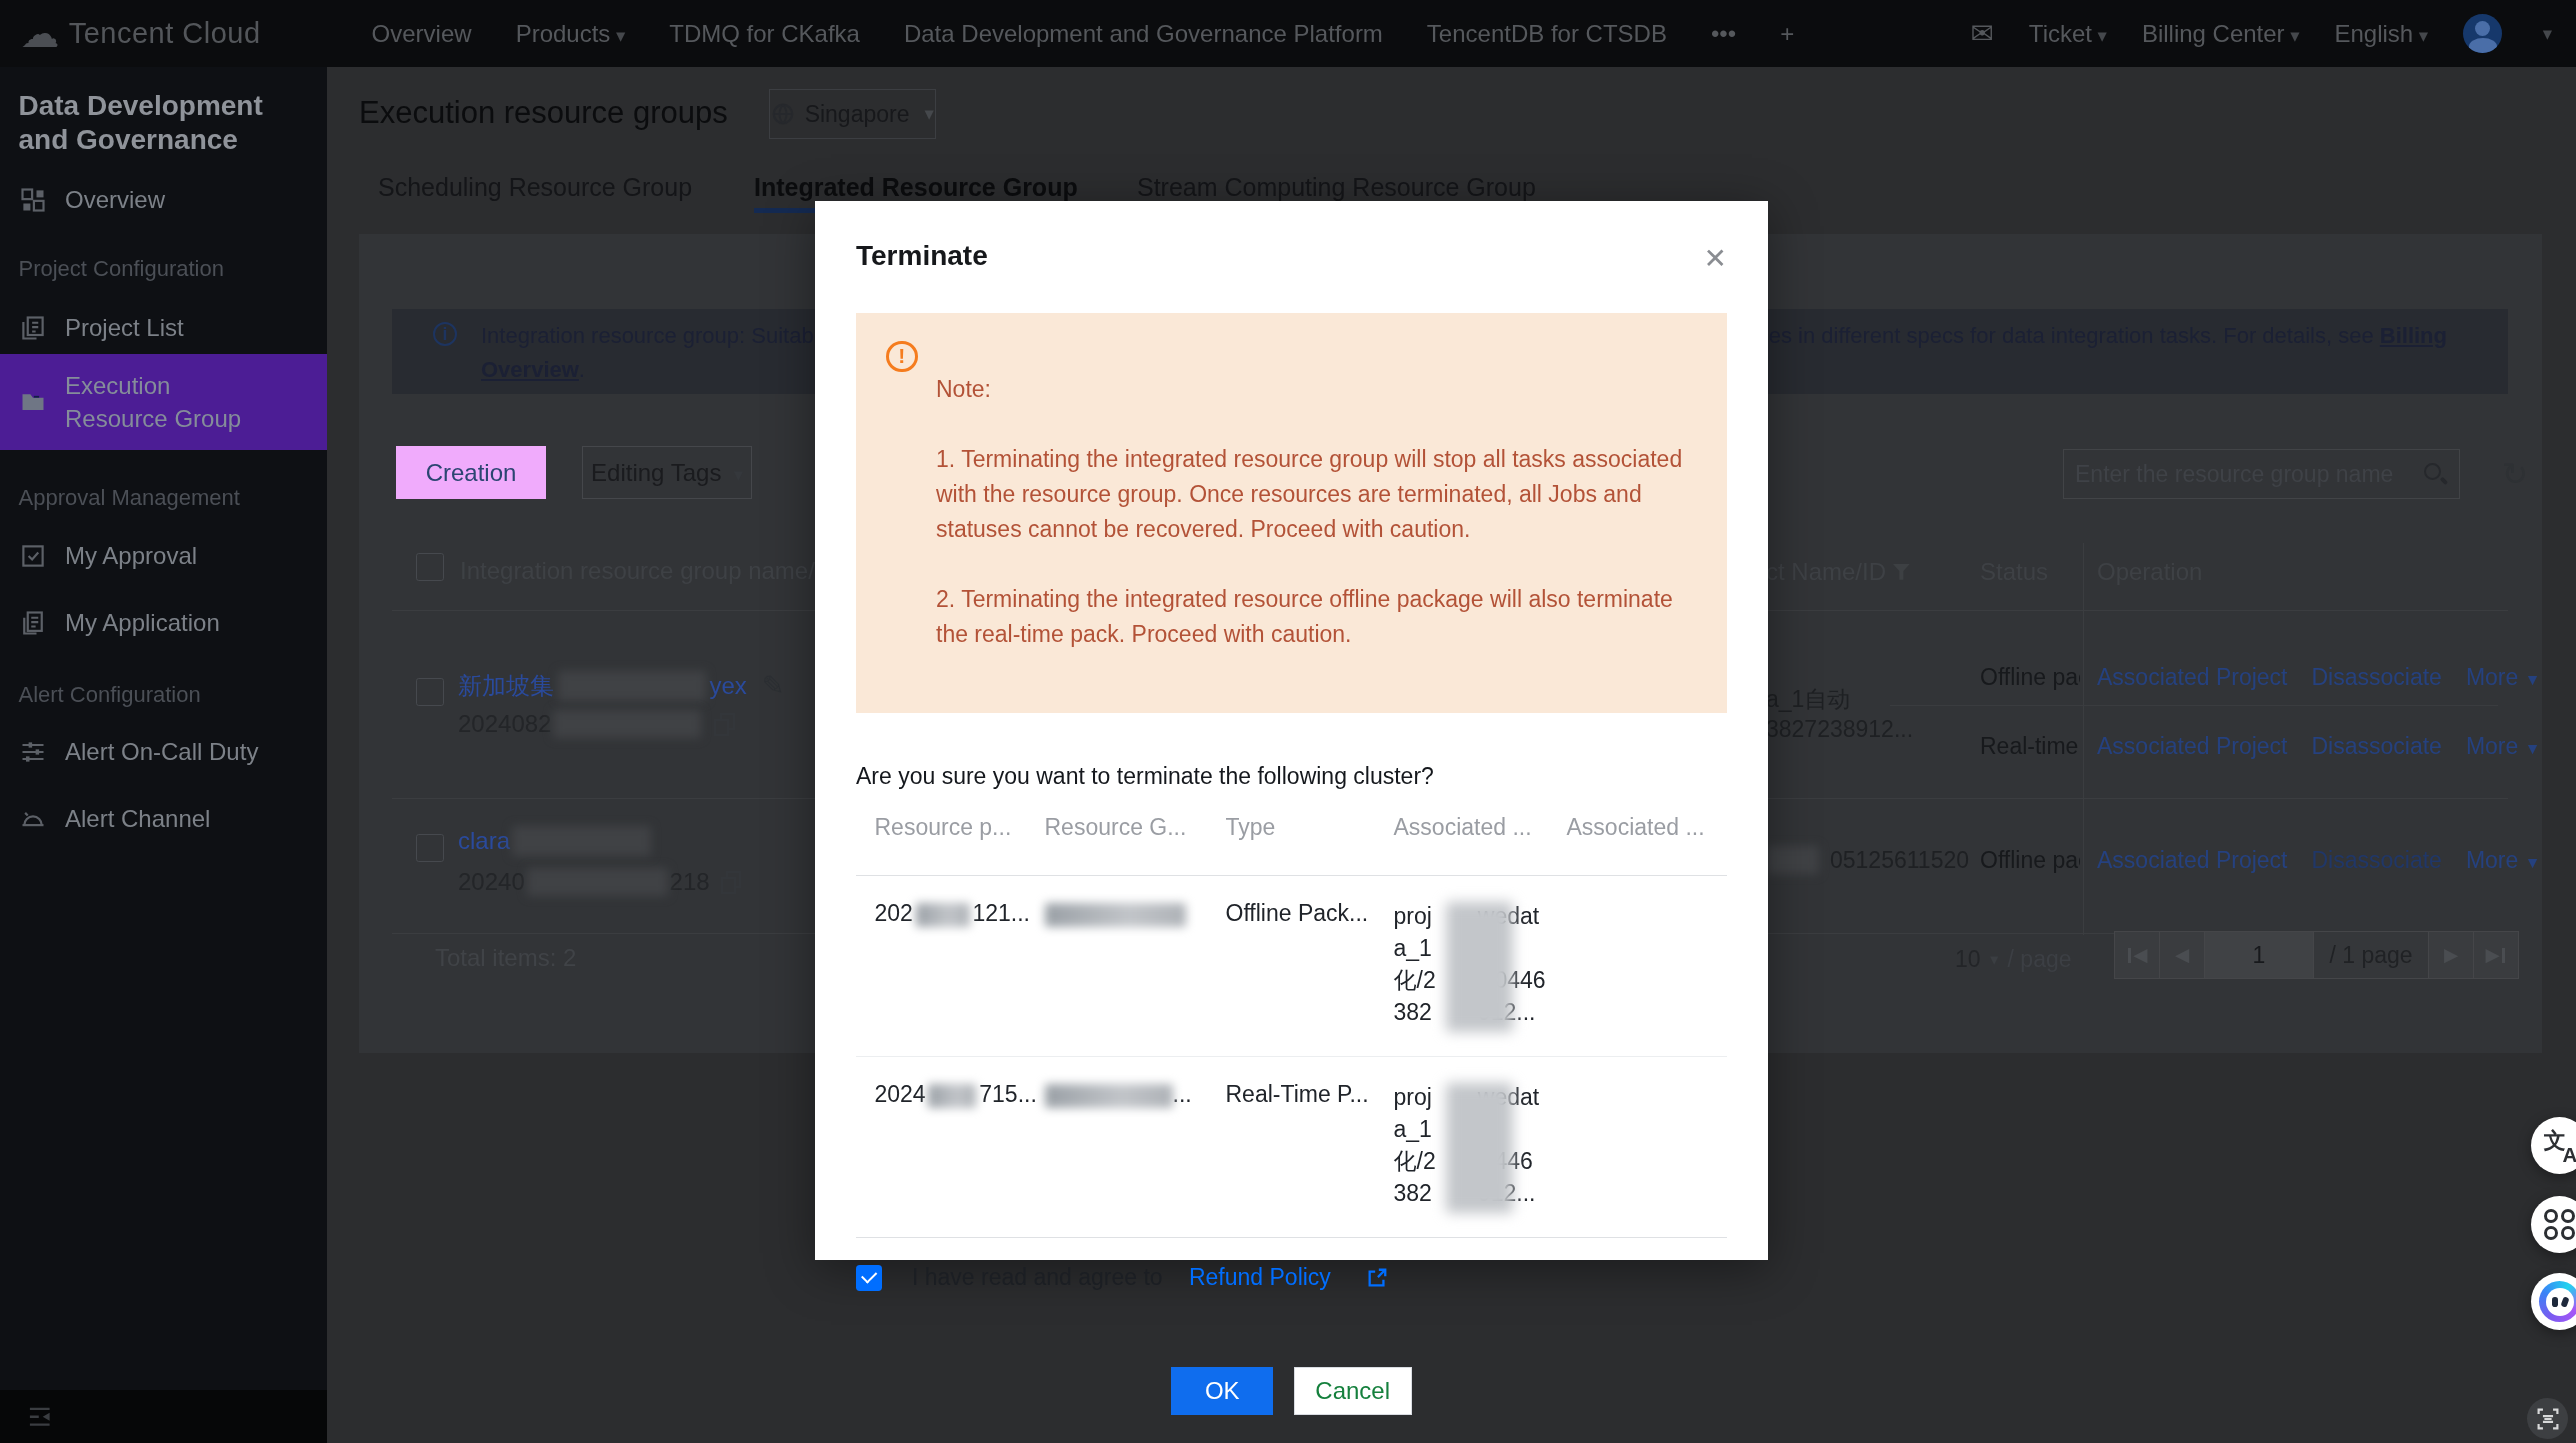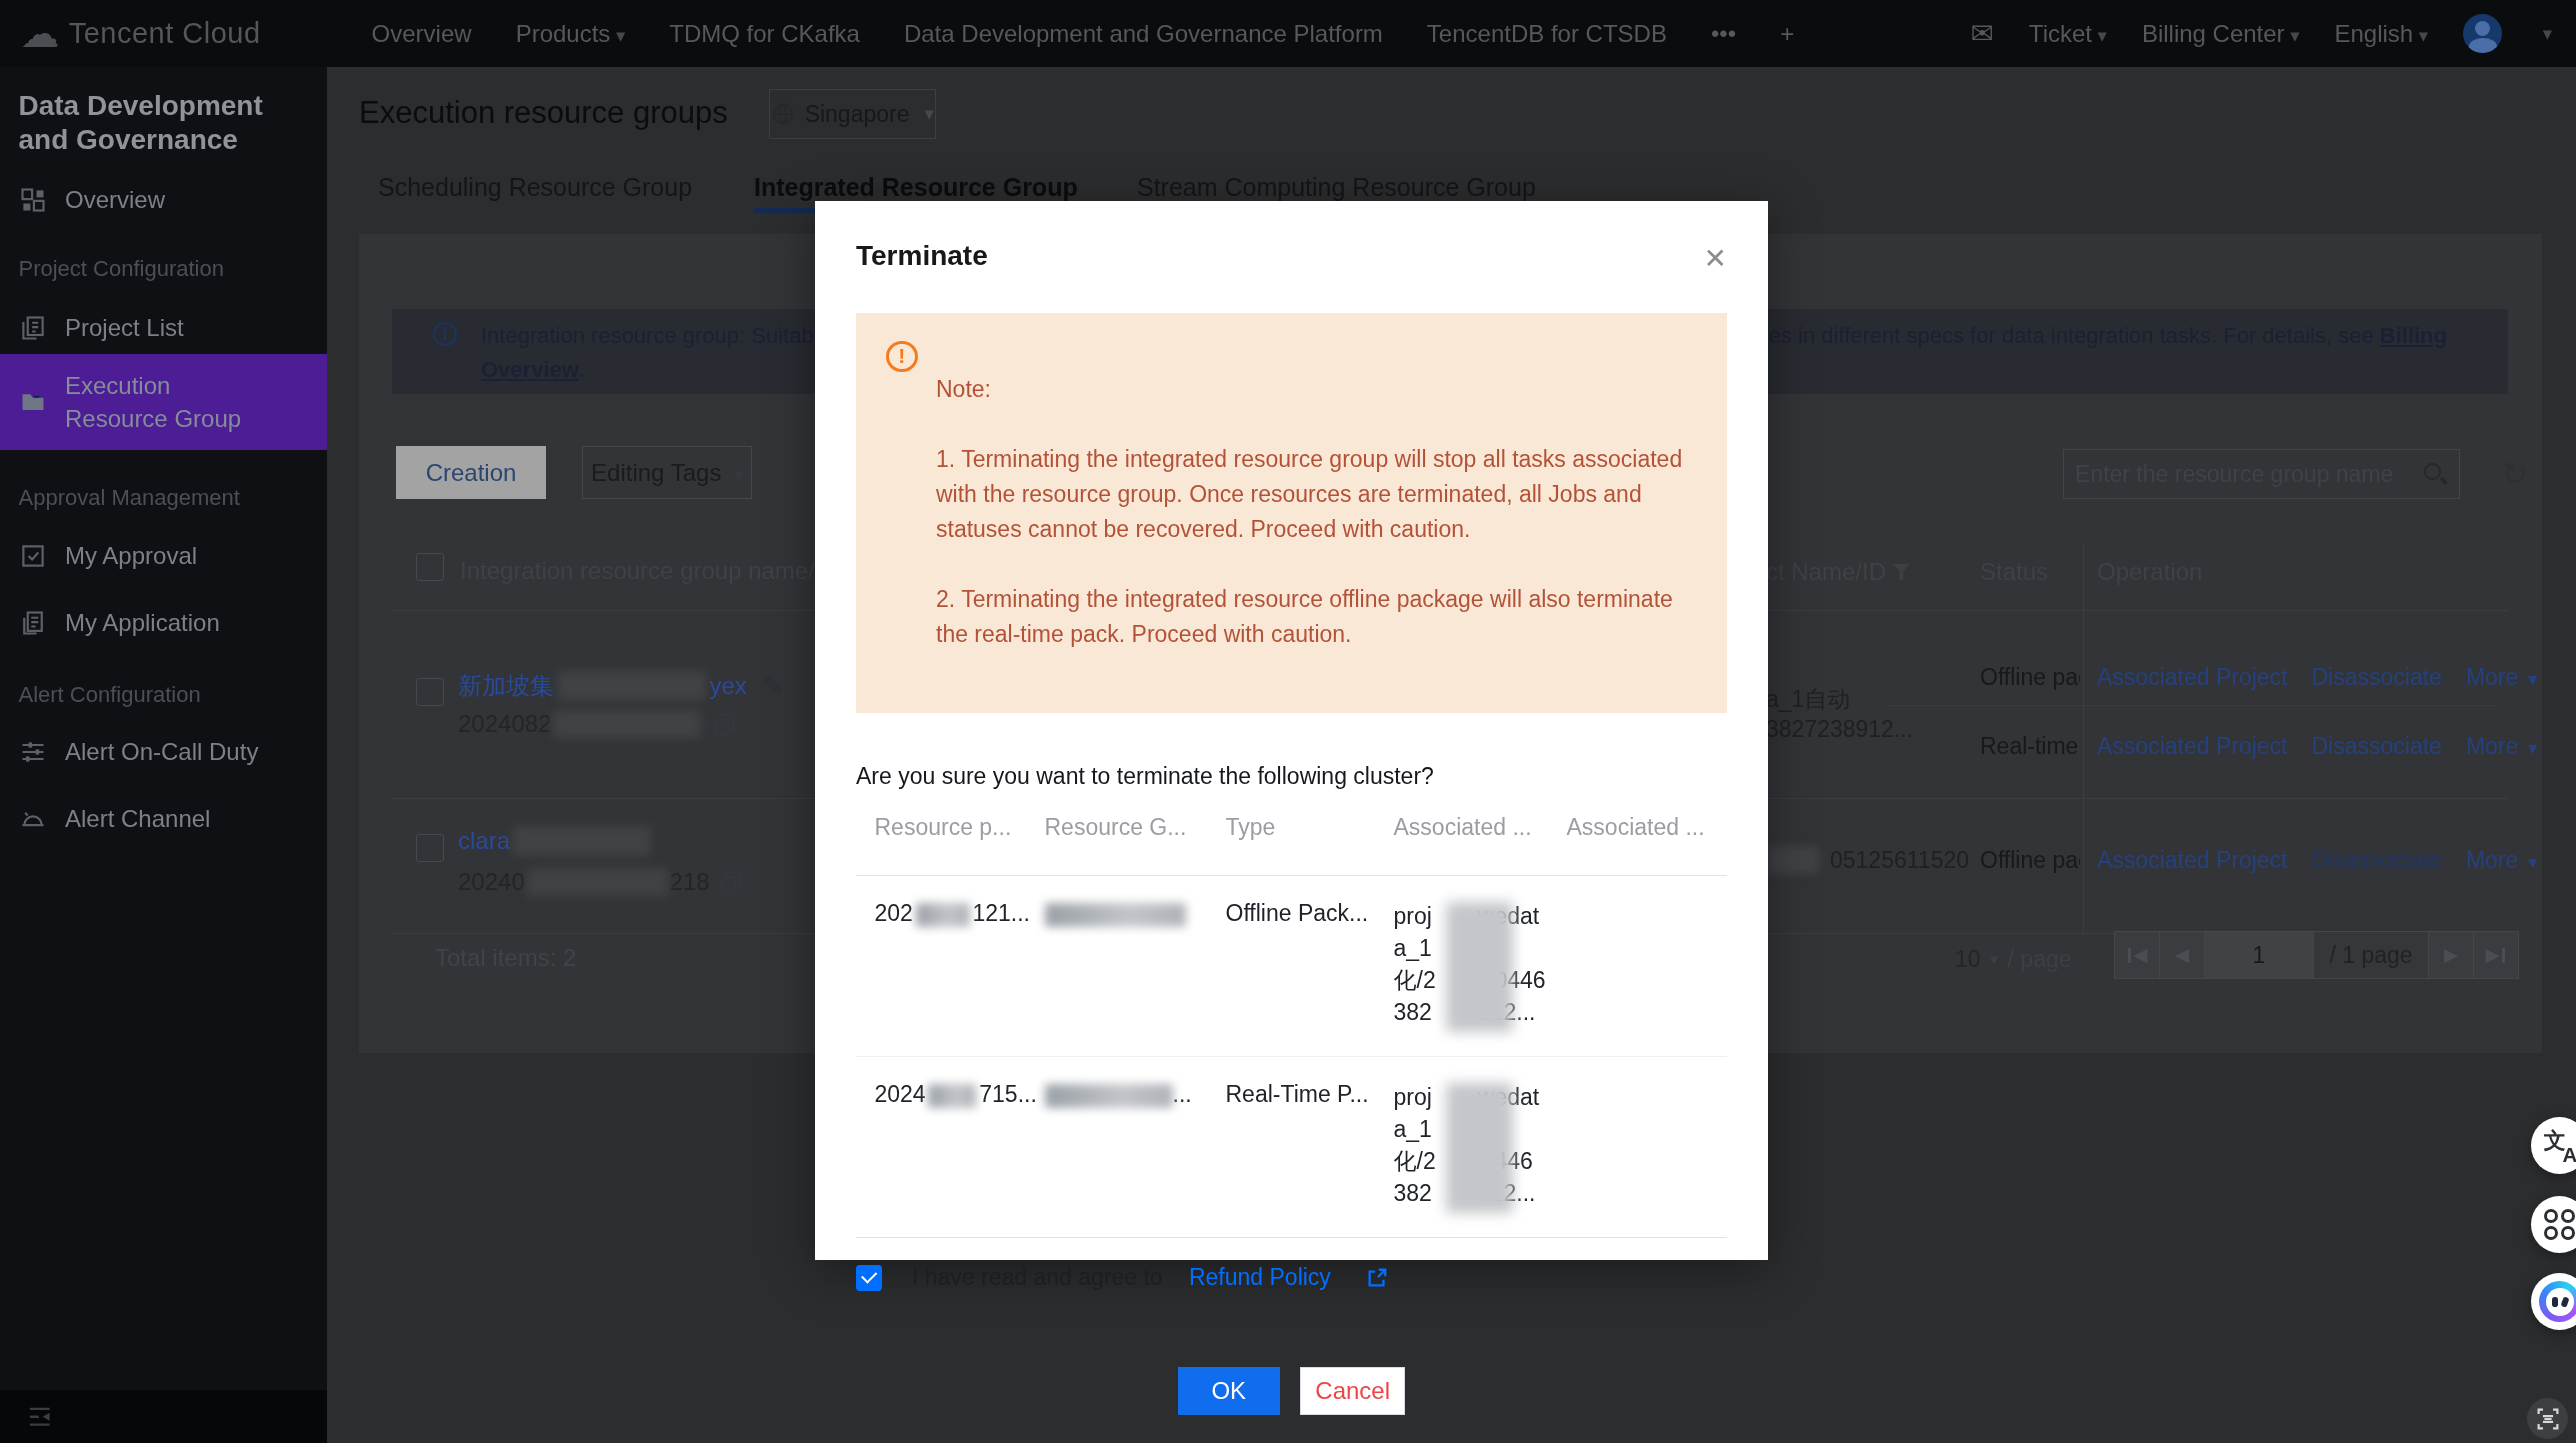--- a/index.html
+++ b/index.html
@@ -38,21 +38,21 @@
   .tab-line{position:absolute;top:41px;height:4.6px;background:#142a52}
   .card{position:absolute;left:32px;top:167px;width:2183px;height:819px;background:#323437}
   
   .banner{position:absolute;left:33px;top:75px;width:2116px;height:85px;background:#282b31;font-size:22px;color:#1b2034}
   .info-ic{position:absolute;left:41px;top:13px;width:24px;height:24px;border:2.8px solid #1d3460;border-radius:50%;color:#1d3460;font-size:17.6px;font-weight:bold;display:flex;align-items:center;justify-content:center;box-sizing:border-box}
   .bn-l{position:absolute;left:89px;top:14px;white-space:nowrap}
   .bn-r{position:absolute;right:61px;top:14px;white-space:nowrap}
   .bn-2{position:absolute;left:89px;top:48px;white-space:nowrap}
   .bn-link{font-weight:bold;text-decoration:underline;color:#1b2034;cursor:pointer}
   
-  .btn-create{position:absolute;left:37px;top:212px;width:150px;height:53px;background:#a3a3a3;color:#2b4571;border:none;font-size:24px;cursor:pointer;font-family:inherit}
+  .btn-create{position:absolute;left:37px;top:212px;width:150px;height:53px;background:#f0abfc;color:#2b4571;border:none;font-size:24px;cursor:pointer;font-family:inherit}
   .btn-tags{position:absolute;left:223px;top:212px;width:170px;height:53px;background:transparent;color:#1a1b1e;border:1.9px solid #45474b;font-size:24px;cursor:pointer;box-sizing:border-box;font-family:inherit}
   .btn-tags .tb-caret{color:#35383c}
   .search{position:absolute;left:1704px;top:215px;width:397px;height:50px;border:1.9px solid #424447;box-sizing:border-box;display:flex;align-items:center}
   .search input{flex:1;background:transparent;border:none;outline:none;font-size:23px;color:#9aa0a8;padding:0 11px;font-family:inherit}
   .search input::placeholder{color:#3f4247}
   .i-search{position:relative;width:26px;height:26px;display:inline-block;margin-right:11px;flex:0 0 auto}
   .i-search::before{content:"";position:absolute;left:1.9px;top:1.9px;width:13px;height:13px;border:2.8px solid #26282c;border-radius:50%}
   .i-search::after{content:"";position:absolute;left:17.6px;top:17.6px;width:8.3px;height:3.7px;background:#26282c;transform:rotate(45deg);border-radius:1.9px}
   .refresh{position:absolute;left:2133px;top:215px;width:46px;height:50px;display:flex;align-items:center;justify-content:center;font-size:31.5px;color:#2e3134;cursor:pointer}
   
@@ -114,21 +114,21 @@
   .c4 .ln{line-height:32px;white-space:nowrap}
   .c4 .sp{display:inline-block;width:46px}
   .c4blur{position:absolute;left:52px;top:1.9px;width:67px;height:130px;background:#c3c6ca;filter:blur(6.5px);border-radius:3.7px}
   .m-agree{margin:26px 41px 0;display:flex;align-items:center;gap:30px;font-size:23px;color:#1b1e23}
   .chk{flex:0 0 auto;width:26px;height:26px;background:#006eff;border-radius:3.7px;position:relative;cursor:pointer}
   .chk::after{content:"";position:absolute;left:5.6px;top:6.5px;width:12px;height:6.5px;border-left:2.8px solid #fff;border-bottom:2.8px solid #fff;transform:rotate(-45deg)}
   .m-link{color:#006eff;cursor:pointer}
   .ext{display:inline-block;vertical-align:-2.8px;margin-left:5.6px}
   .m-btns{margin-top:76px;display:flex;justify-content:center;gap:20.4px}
   .btn-ok{width:102px;height:48px;background:#0f6dee;color:#fff;border:none;font-size:24px;cursor:pointer;font-family:inherit}
-  .btn-cancel{width:105px;height:48px;background:#fff;color:#ef4444;border:1.9px solid #d9dce2;font-size:24px;cursor:pointer;box-sizing:border-box;font-family:inherit}
+  .btn-cancel{width:118px;height:48px;background:#fff;color:#15803d;border:1.9px solid #d9dce2;font-size:24px;cursor:pointer;box-sizing:border-box;font-family:inherit}
 </style>
 </head>
 <body>
 
 <header class="topbar">
   <div class="logo">
     <span class="cl">☁</span>
     <span class="lt">Tencent Cloud</span>
   </div>
   <nav class="tb-nav">

